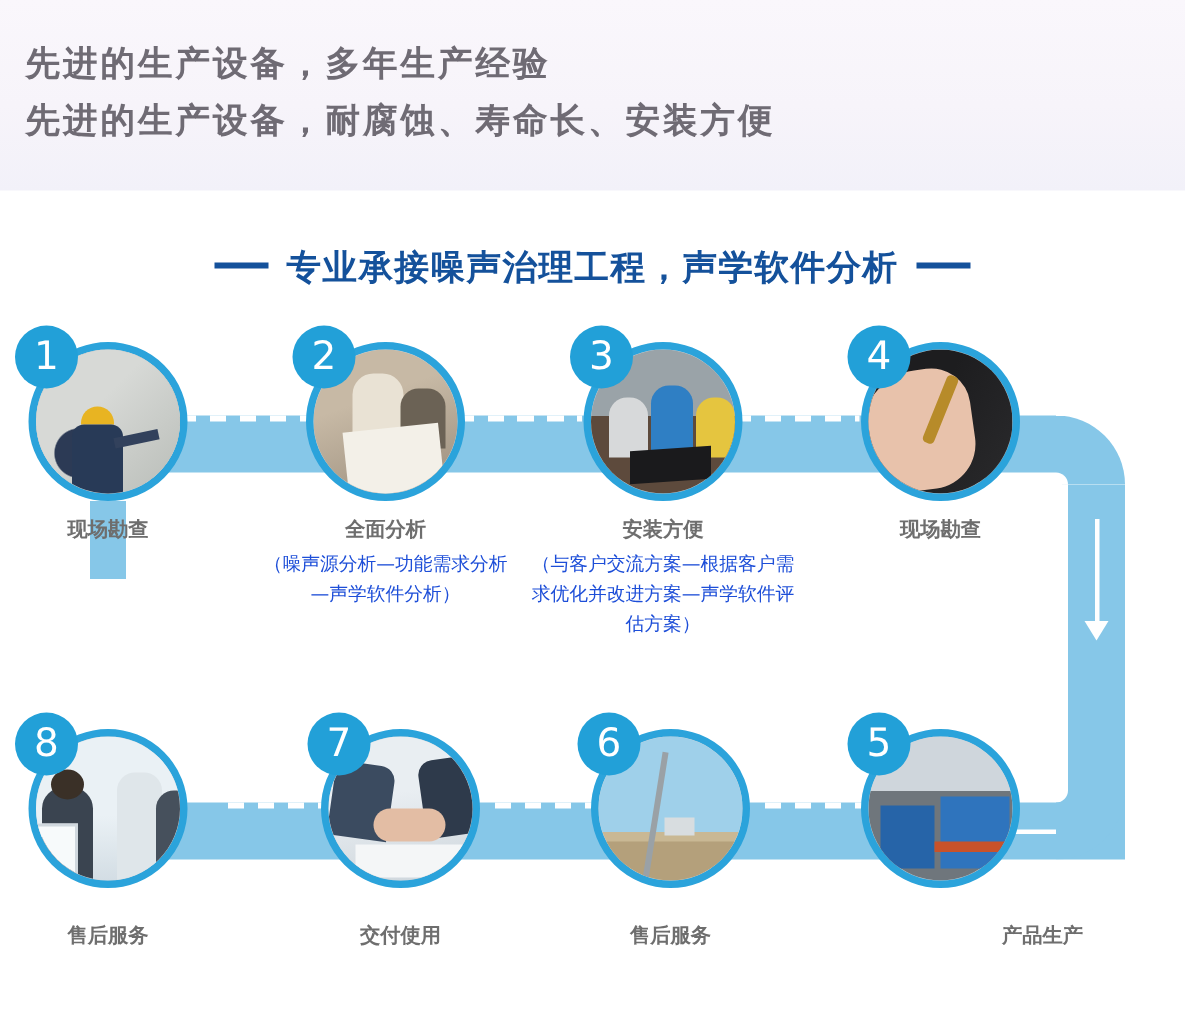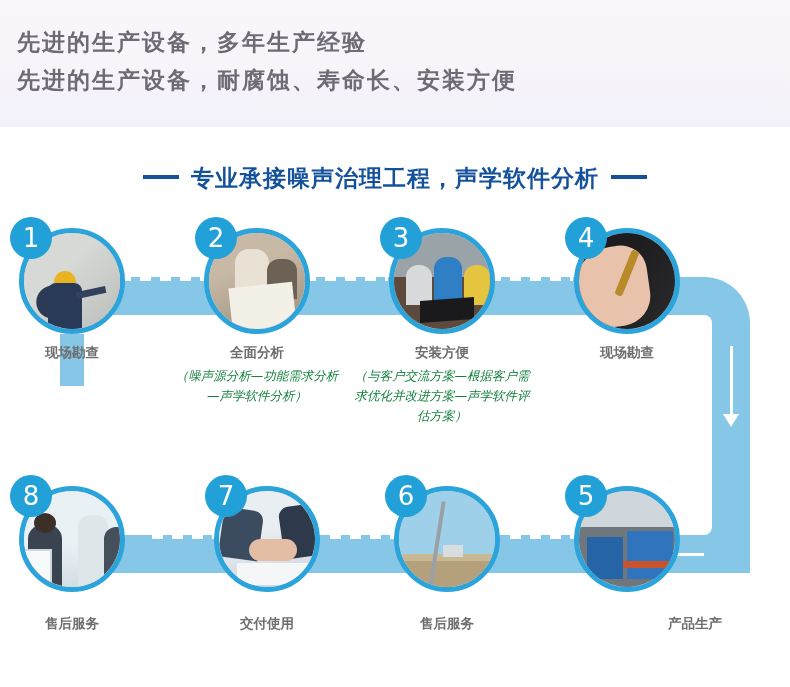--- a/index.html
+++ b/index.html
@@ -97,22 +97,22 @@
     display:flex;align-items:center;justify-content:center;
     left:-9px;top:-11px;z-index:6;font-family:"DejaVu Sans",sans-serif;
   }
   .caption{
     position:absolute;width:190px;text-align:center;z-index:5;
     font-size:13.5px;color:#6e6e6e;font-weight:bold;
     top:116px;left:-42px;white-space:nowrap;
   }
   .subcaption{
     position:absolute;width:168px;text-align:center;z-index:5;
-    font-size:12.5px;color:#15803d;line-height:20px;font-weight:normal;
-    top:138px;left:-31px;font-style:italic;
+    font-size:12.5px;color:#1d4ed8;line-height:20px;font-weight:normal;
+    top:138px;left:-31px;
   }
 
   
   .ph1{background:
       radial-gradient(circle at 30% 72%, #2c3a55 0 16px, rgba(0,0,0,0) 17px),
       linear-gradient(135deg,#d7d9d6 0 40%,#b9bdb8 100%),
       repeating-linear-gradient(58deg,#c9ccc7 0 3px,#aeb2ad 3px 6px);}
   .ph1 .hat{position:absolute;left:30px;top:38px;width:22px;height:12px;
       border-radius:11px 11px 0 0;background:#e8b422;}
   .ph1 .body{position:absolute;left:24px;top:50px;width:34px;height:56px;

